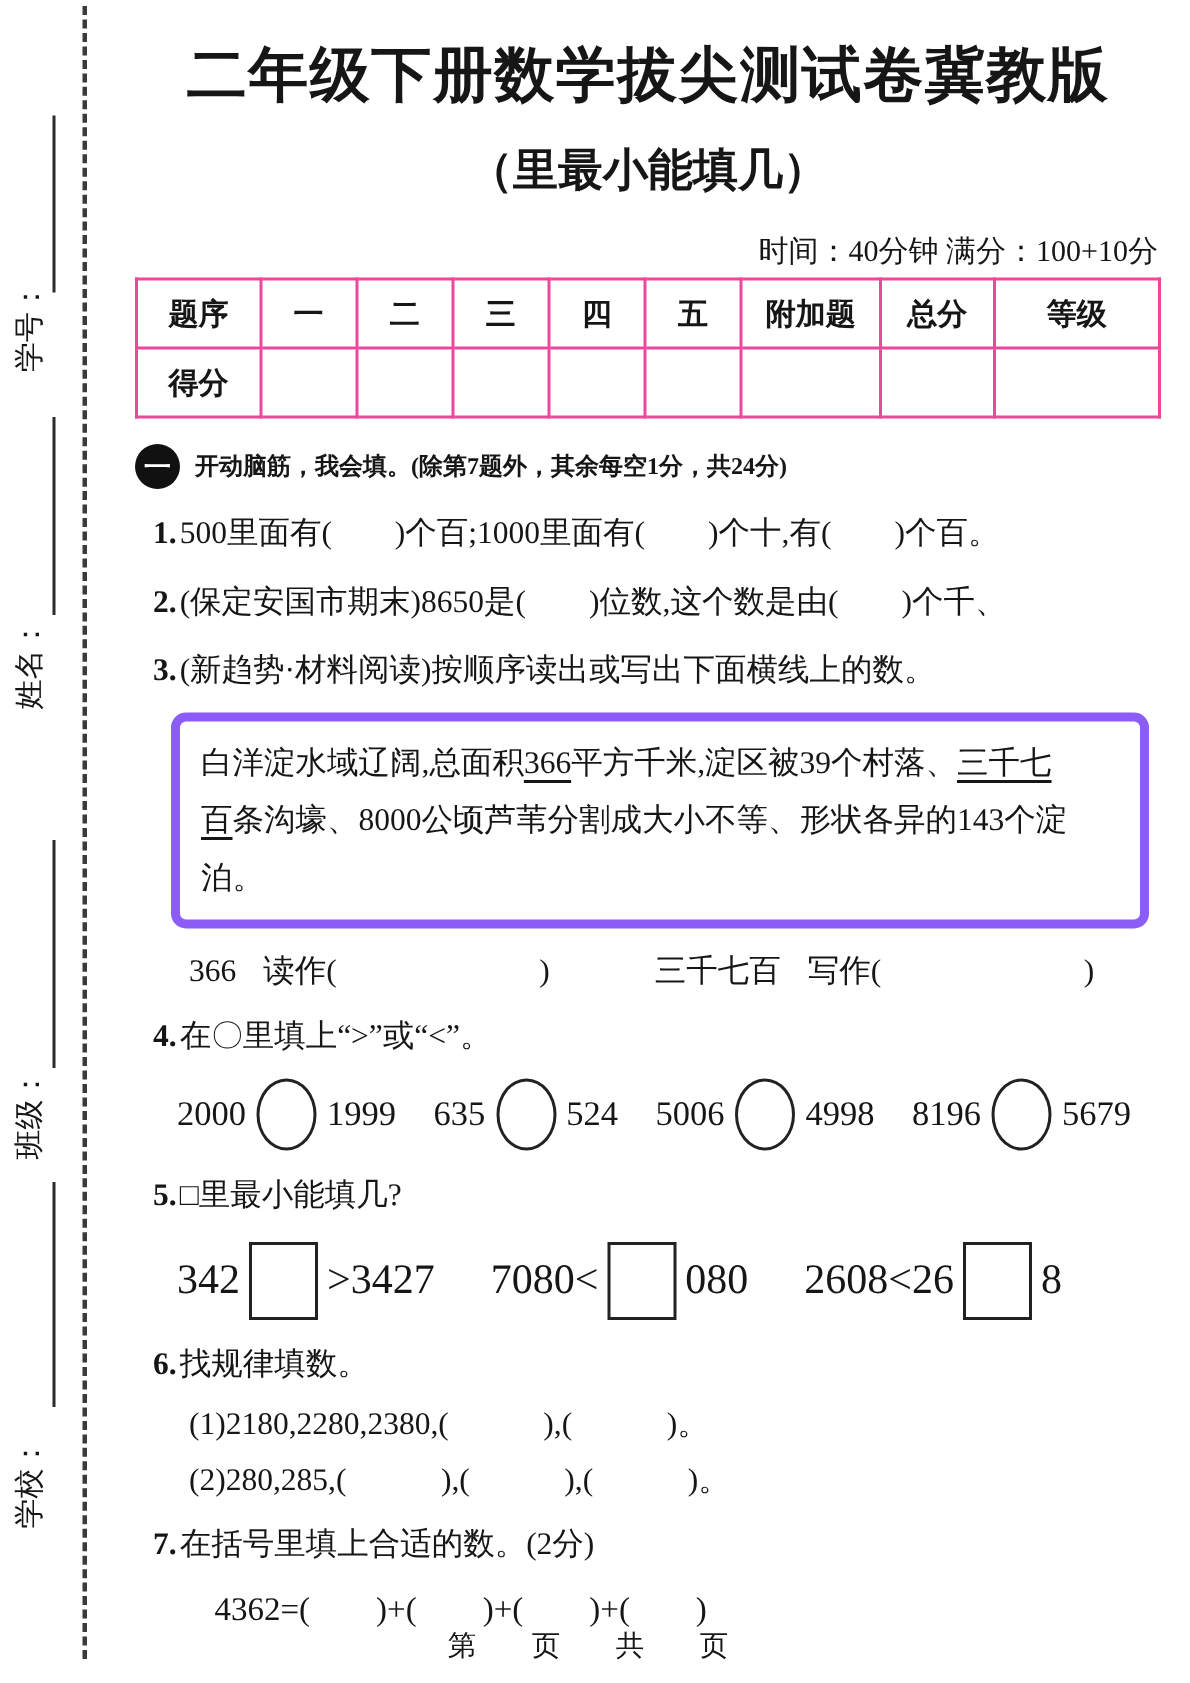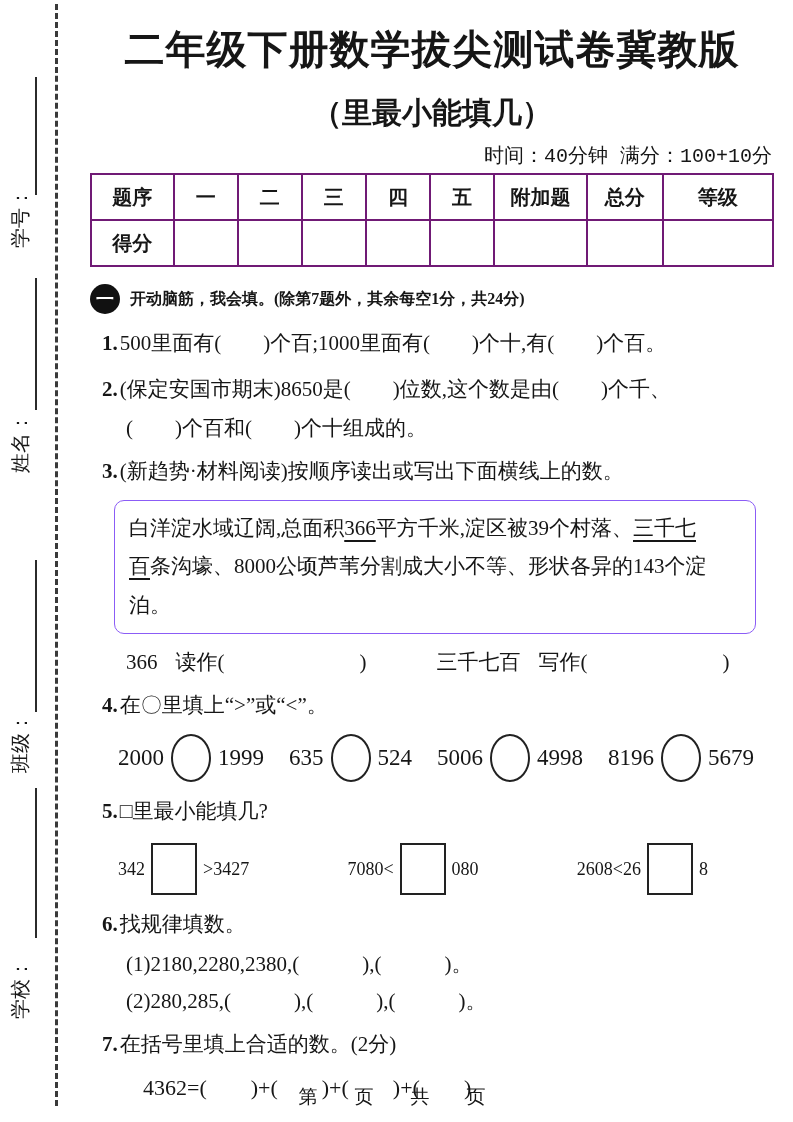--- a/index.html
+++ b/index.html
@@ -25,62 +25,62 @@
   .main{position:absolute;left:90px;top:14px;width:684px;}
   .title{
     text-align:center;font-family:"Liberation Sans","DejaVu Sans",sans-serif;
     font-weight:bold;font-size:40px;margin:8px 0 4px;letter-spacing:1px;
   }
   .subtitle{
     text-align:center;font-family:"Liberation Sans","DejaVu Sans",sans-serif;
     font-weight:bold;font-size:30px;margin:16px 0 0;
   }
   .info{
-    text-align:right;font-size:20px;margin:8px 2px 4px 0;
-    font-family:Liberation Mono, monospace;
+    text-align:right;font-size:20px;margin:20px 2px 4px 0;
+    font-family:Liberation Serif, serif;
   }
   table.score{width:100%;border-collapse:collapse;table-layout:fixed;}
   table.score td{
-    border:2px solid #701a75;height:42px;text-align:center;
+    border:2px solid #ec4899;height:42px;text-align:center;
     font-size:20px;font-weight:bold;
   }
 
   .sec-head{display:flex;align-items:center;gap:10px;margin:17px 0 0;}
   .badge{
     width:30px;height:30px;background:#111;border-radius:50%;color:#fff;
     display:flex;align-items:center;justify-content:center;
     font-size:18px;font-weight:bold;flex-shrink:0;
   }
   .sec-title{font-size:16px;font-weight:bold;}
 
   .q{margin:13px 0 0 12px;font-size:21px;line-height:1.55;}
   .qnum{font-weight:bold;margin-right:2px;}
   .q-cont{margin:9px 0 0 36px;font-size:21px;}
 
   .passage{
-    border:1px solid #8b5cf6;border-radius:10px;margin:12px 0 0 24px;
+    border:6px solid #8b5cf6;border-radius:10px;margin:12px 0 0 24px;
     padding:8px 14px;font-size:21px;line-height:1.85;width:612px;
   }
   .passage .u{text-decoration:underline;text-underline-offset:5px;}
 
   .readline{margin:14px 0 0 36px;font-size:21px;display:flex;align-items:baseline;}
   .gap-sm{display:inline-block;width:18px;}
   .gap-paren{display:inline-block;width:135px;}
   .gap-mid{display:inline-block;width:70px;}
 
   .compare-row{
     display:flex;align-items:center;justify-content:space-between;
     margin:12px 0 0 28px;width:636px;font-size:23px;
   }
   .pair{display:flex;align-items:center;}
   .cmp-circle{width:36px;height:44px;border:2px solid #222;border-radius:50%;margin:0 7px;}
 
   .box-row{
     display:flex;align-items:center;justify-content:space-between;
-    margin:16px 0 0 28px;width:590px;font-size:18px;
+    margin:16px 0 0 28px;width:590px;font-size:28px;
   }
   .boxitem{display:flex;align-items:center;}
   .sq{width:42px;height:48px;border:2px solid #222;margin:0 6px;}
 
   .q7-row{display:flex;gap:44px;margin:13px 0 0 53px;font-size:22px;white-space:nowrap;}
 
   .footer{
     position:absolute;bottom:12px;left:0;width:100%;text-align:center;
     font-size:19px;letter-spacing:9px;
   }
@@ -147,21 +147,20 @@
     <span class="sec-title">开动脑筋，我会填。(除第7题外，其余每空1分，共24分)</span>
   </div>
 
   <div class="q">
     <span class="qnum">1.</span><span>500里面有(　　)个百;1000里面有(　　)个十,有(　　)个百。</span>
   </div>
 
   <div class="q">
     <span class="qnum">2.</span><span>(保定安国市期末)8650是(　　)位数,这个数是由(　　)个千、</span>
   </div>
-  <div class="q-cont">(　　)个百和(　　)个十组成的。</div>
 
   <div class="q">
     <span class="qnum">3.</span><span>(新趋势·材料阅读)按顺序读出或写出下面横线上的数。</span>
   </div>
 
   <div class="passage">
     <div><span>白洋淀水域辽阔,总面积</span><span class="u">366</span><span>平方千米,淀区被39个村落、</span><span class="u">三千七</span></div>
     <div><span class="u">百</span><span>条沟壕、8000公顷芦苇分割成大小不等、形状各异的143个淀泊。</span></div>
   </div>
 

